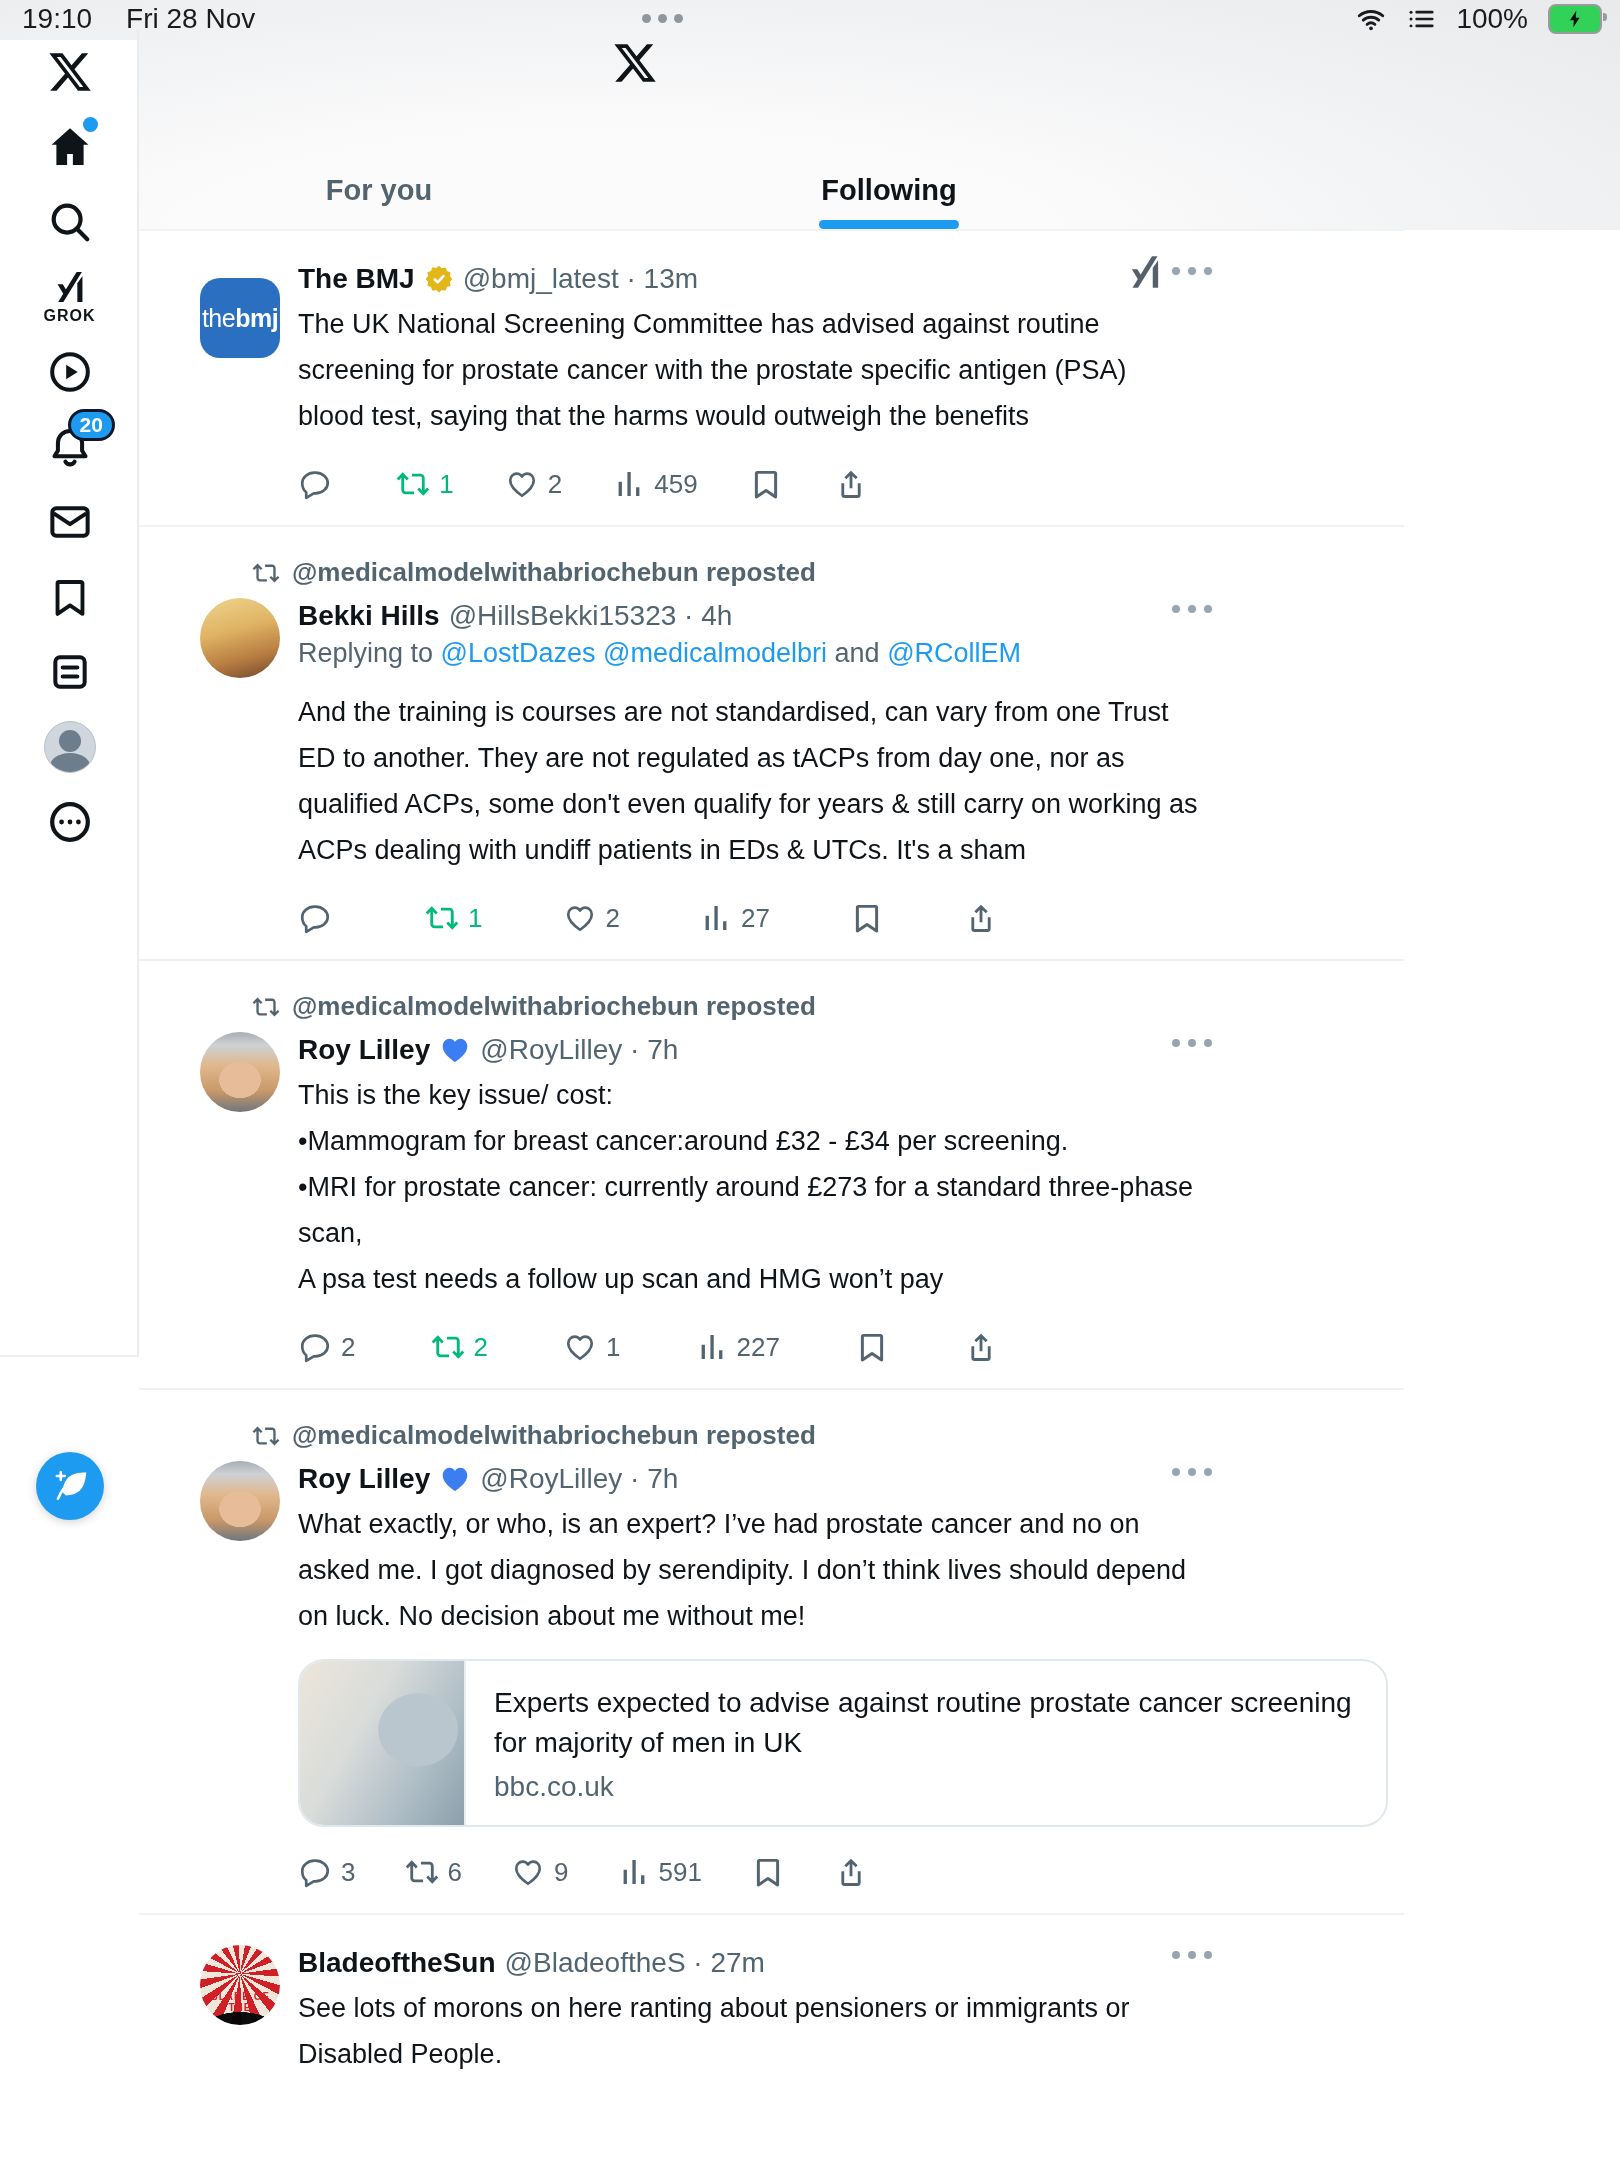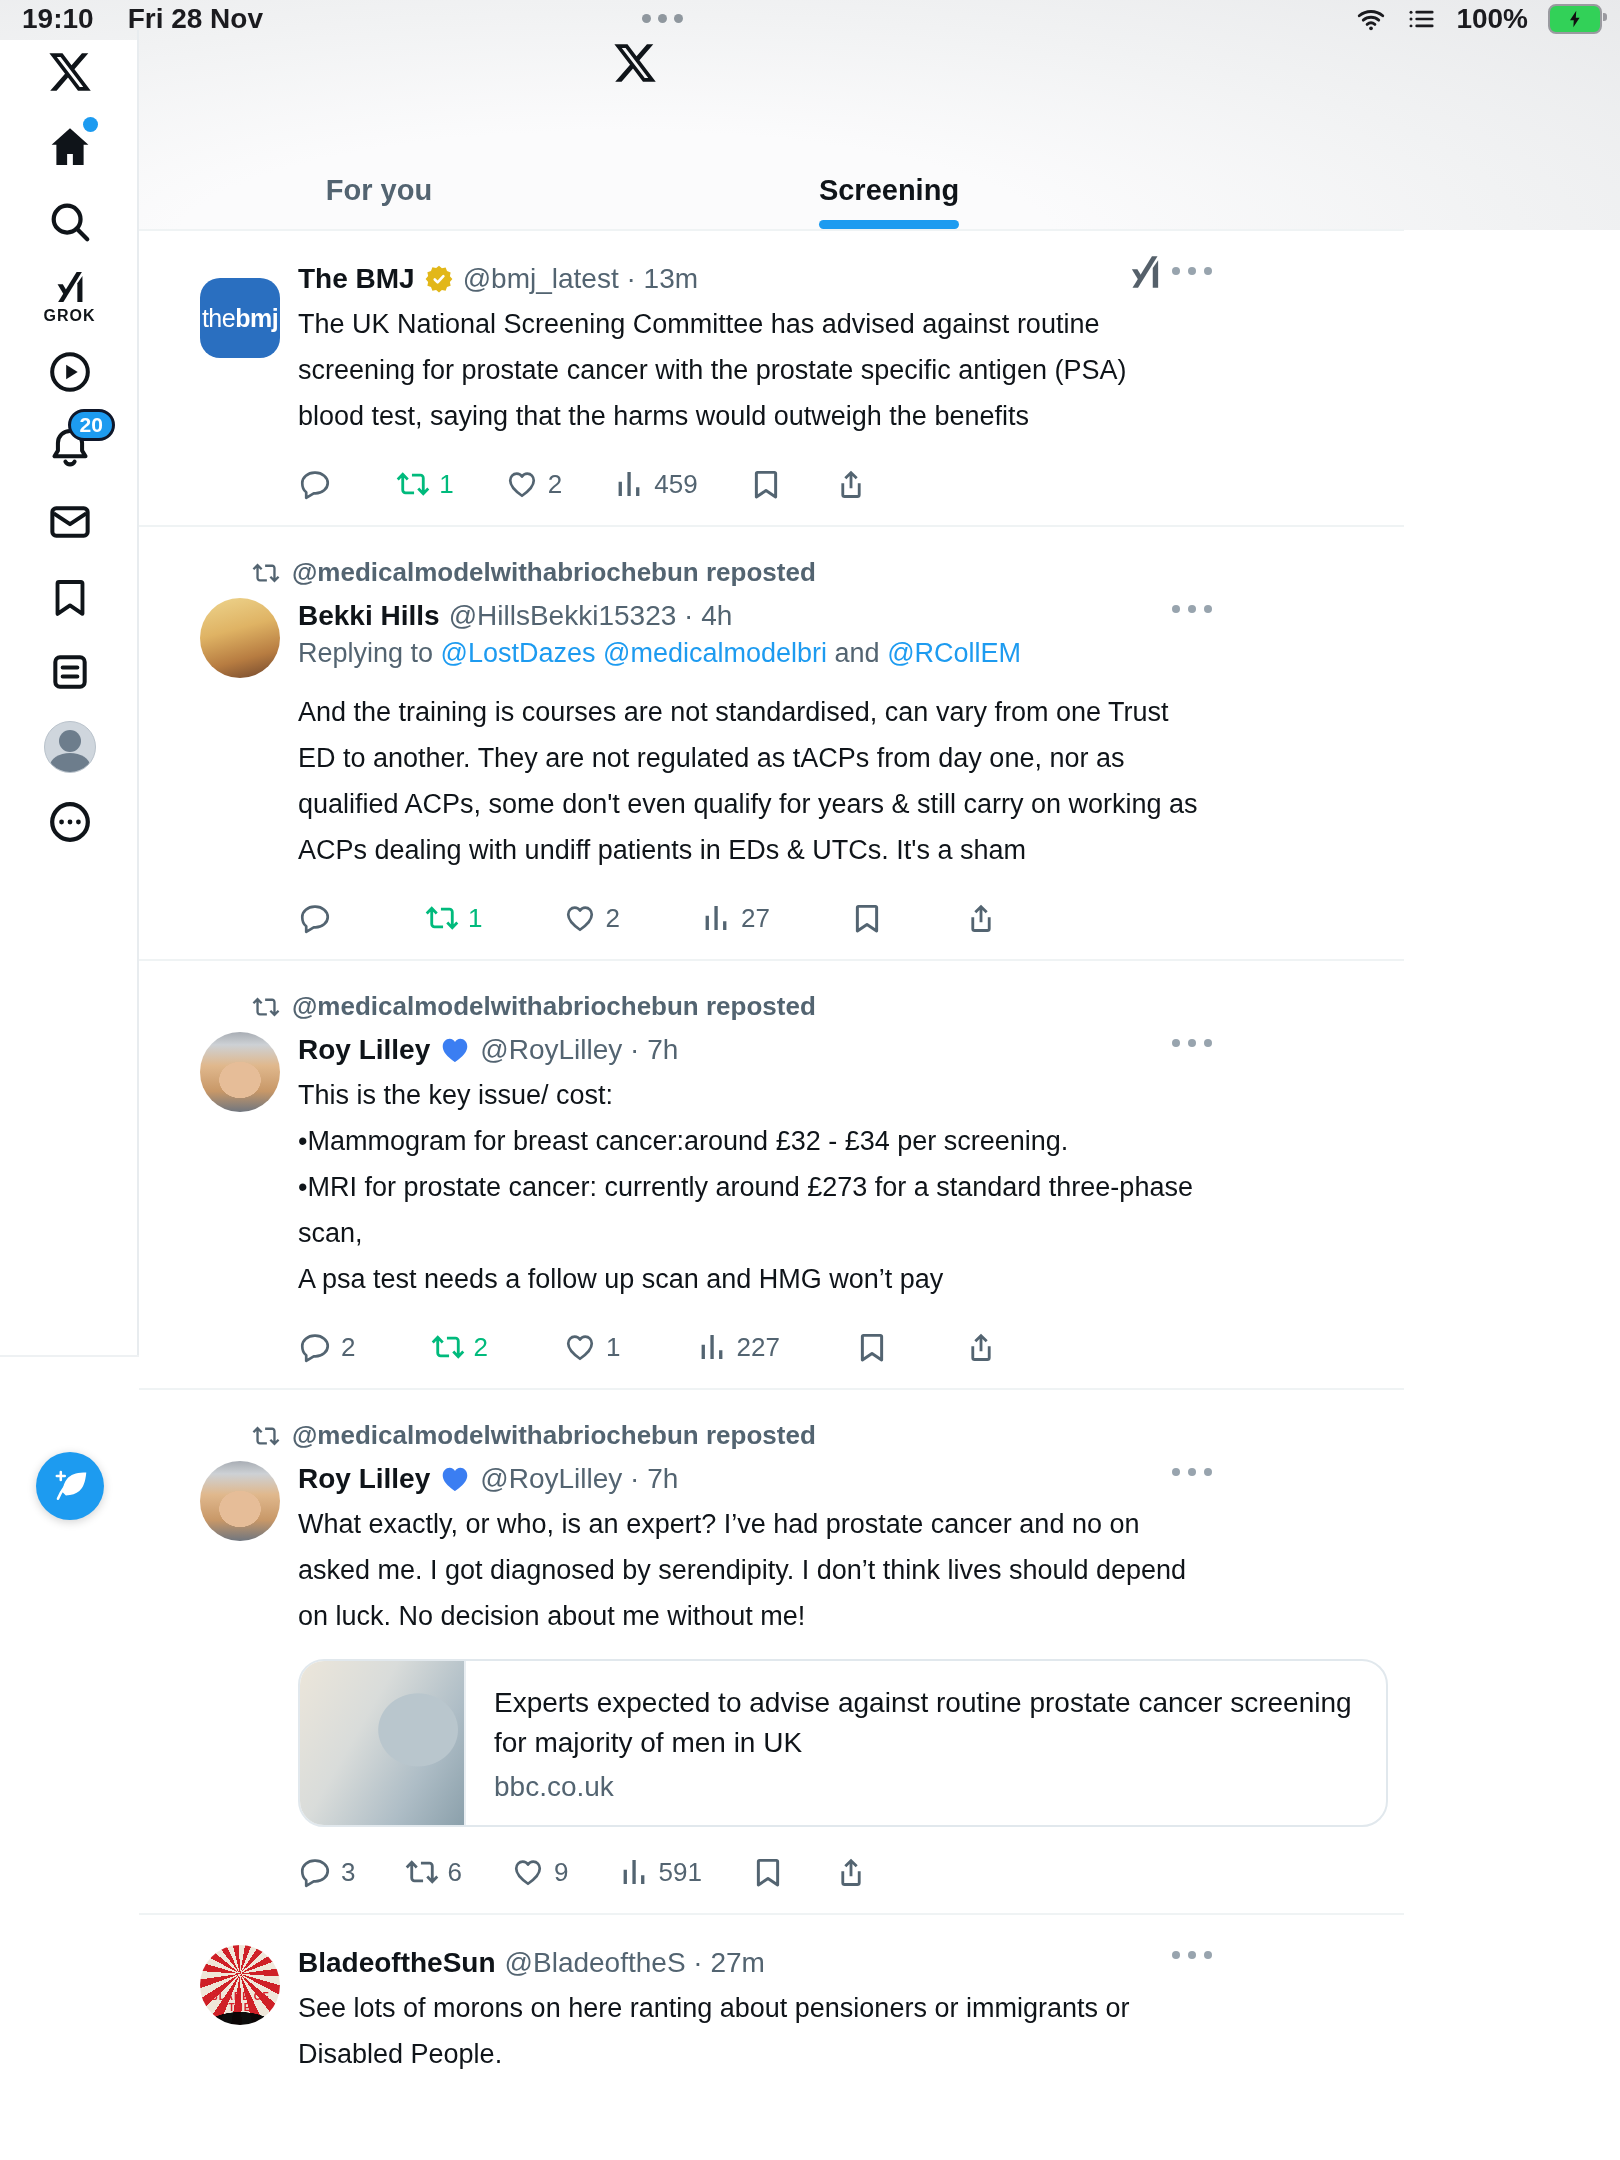--- a/index.html
+++ b/index.html
@@ -7,21 +7,21 @@
     width:1620px;height:2160px;position:relative;overflow:hidden;
     background:#ffffff;color:#0f1419;
     font-family:"Liberation Sans","DejaVu Sans",sans-serif;
     -webkit-font-smoothing:antialiased;
   }
   
   .top-bg{position:absolute;left:0;top:0;width:1620px;height:230px;z-index:0;
     background:radial-gradient(90% 160% at 38% 105%, #fbfbfc 30%, #f1f2f3 62%, #e7e8ea 100%);}
   
   .statusbar{position:absolute;left:0;top:0;width:1620px;height:40px;z-index:6;
-    display:flex;align-items:center;font-size:28px;font-weight:700;color:#1b1b1f;}
+    display:flex;align-items:center;font-size:28px;font-weight:400;color:#1b1b1f;}
   .sb-left{position:absolute;left:22px;top:3px;display:flex;gap:34px;}
   .sb-dots{position:absolute;left:642px;top:14px;display:flex;gap:7px;}
   .sb-dots i{width:9px;height:9px;border-radius:50%;background:#8f979e;}
   .sb-right{position:absolute;right:18px;top:3px;display:flex;align-items:center;gap:20px;}
   .sb-right svg{display:block;}
   .battery{position:relative;width:50px;height:26px;border:2px solid #9a9aa0;border-radius:8px;
     background:#32d158;display:flex;align-items:center;justify-content:center;}
   .battery:after{content:"";position:absolute;right:-7px;top:7px;width:4px;height:8px;background:#9a9aa0;border-radius:0 3px 3px 0;}
   
   .rail{position:absolute;left:0;top:40px;width:139px;bottom:0;background:#fff;z-index:4;}
@@ -294,21 +294,21 @@
 <main class="main">
   <div class="header">
     <div class="x-top"><svg width="46" height="46" fill="#0f1419">
           <use href="#i-x"></use>
         </svg></div>
     <div class="tabs">
       <div class="tab inactive">
           <span>For you</span>
         </div>
       <div class="tab active">
-          <span>Screening</span>
+          <span>Following</span>
           <span class="underline"></span>
         </div>
     </div>
   </div>
   <div class="hdiv"></div>
 
   <article class="tweet">
     <div class="grok-mini"><svg width="38" height="38" fill="#55606a">
           <use href="#i-grok"></use>
         </svg></div>

